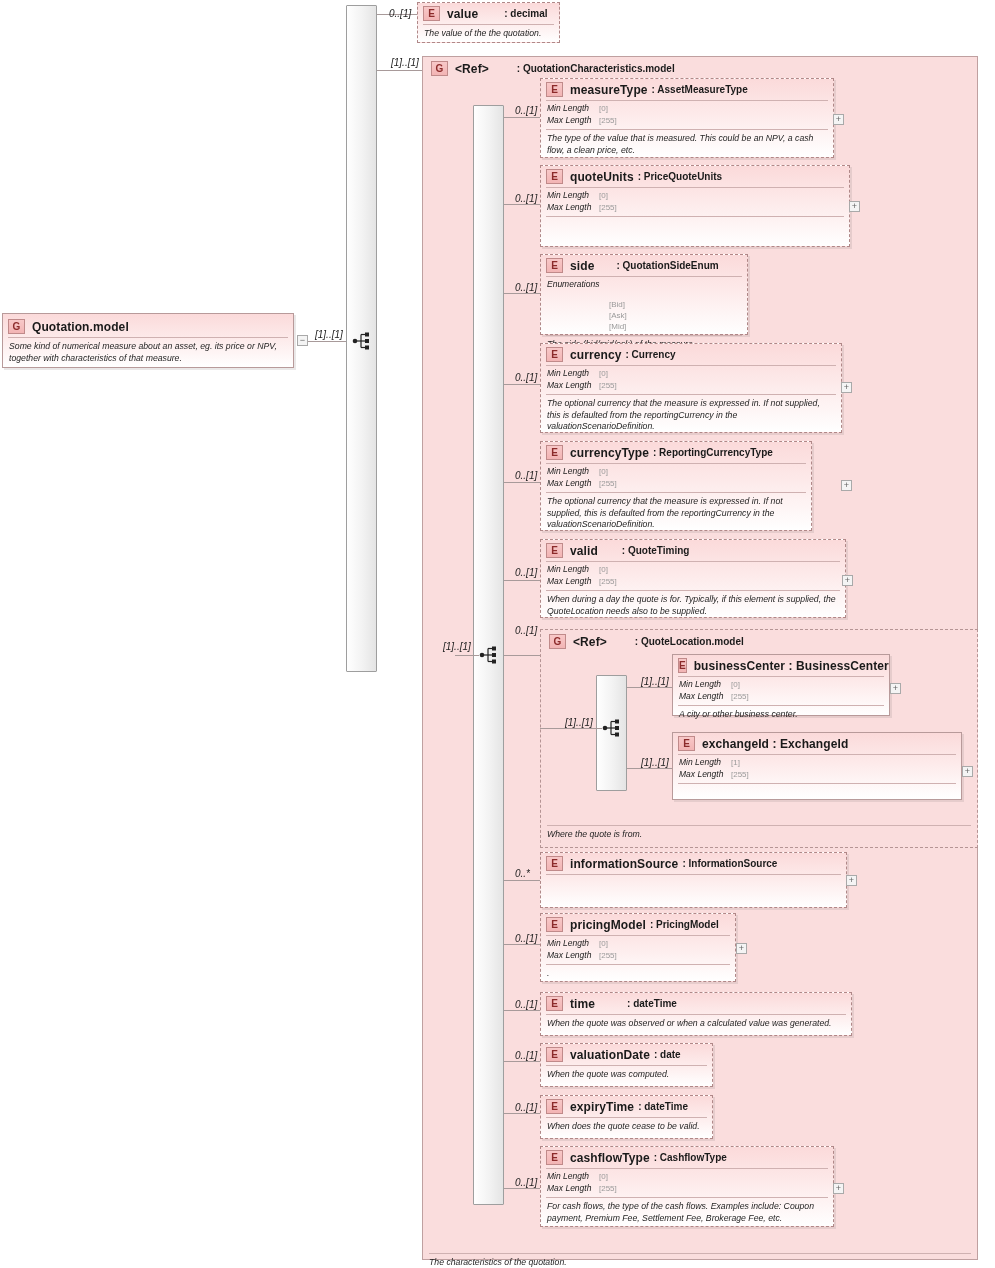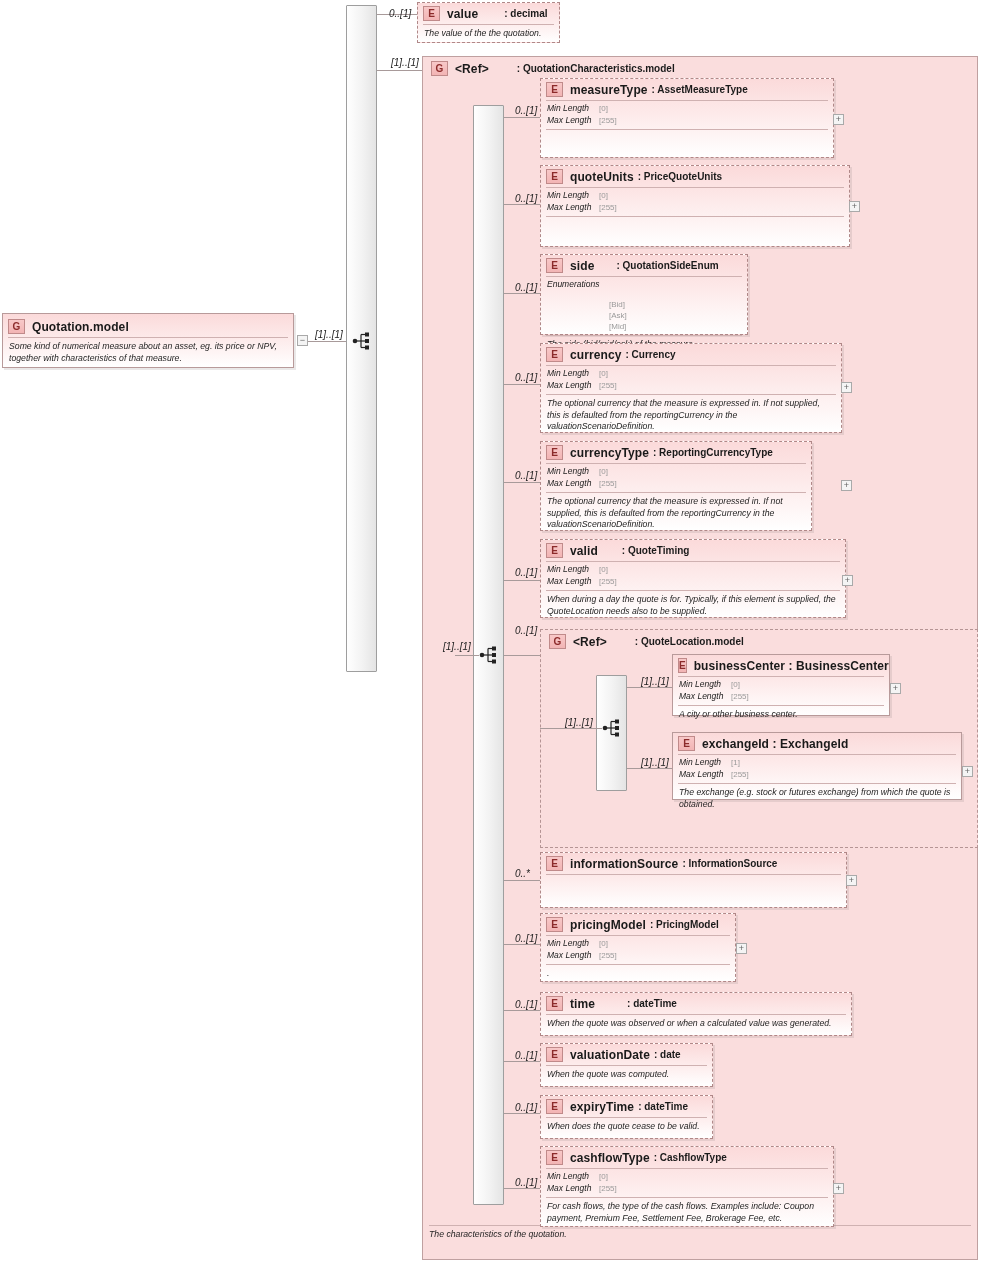--- a/index.html
+++ b/index.html
@@ -155,21 +155,21 @@
 <body>
 
 <div id="canvas">
 
   <div class="grp" style="left:422px;top:56px;width:556px;height:1204px;">
     <div class="grp-head">
       <span class="badge">G</span>
       <span class="nm">&lt;Ref&gt;</span>
       <span class="ty" style="margin-left:28px;">: QuotationCharacteristics.model</span>
     </div>
-    <div class="grp-foot" style="top:1168px;">The characteristics of the quotation.</div>
+    <div class="grp-foot" style="top:1196px;">The characteristics of the quotation.</div>
   </div>
 
   <div class="node solid shadow" style="left:2px;top:313px;width:292px;height:55px;">
     <div class="node-head" style="padding-top:5px;">
       <span class="badge">G</span>
       <span class="nm">Quotation.model</span>
     </div>
     <div class="sep"></div>
     <div class="doc">Some kind of numerical measure about an asset, eg. its price or NPV, together with characteristics of that measure.</div>
   </div>
@@ -229,20 +229,21 @@
       <span class="badge">E</span>
       <span class="nm">measureType</span>
       <span class="ty">: AssetMeasureType</span>
     </div>
     <div class="sep"></div>
     <div class="facets">
       <span class="fl">Min Length</span><span class="fv">[0]</span><br>
       <span class="fl">Max Length</span><span class="fv">[255]</span>
     </div>
     <div class="sep"></div>
+    <div class="doc">The type of the value that is measured. This could be an NPV, a cash flow, a clean price, etc.</div>
   </div>
   <div class="plus" style="left:833px;top:114px;">+</div>
 
   <div class="ln h" style="left:504px;top:204px;width:36px;"></div>
   <div class="card" style="left:515px;top:193px;">0..[1]</div>
   <div class="node optional shadow" style="left:540px;top:165px;width:310px;height:82px;">
     <div class="node-head">
       <span class="badge">E</span>
       <span class="nm">quoteUnits</span>
       <span class="ty">: PriceQuoteUnits</span>
@@ -328,20 +329,21 @@
 
   <div class="ln h" style="left:504px;top:655px;width:36px;"></div>
   <div class="card" style="left:515px;top:625px;">0..[1]</div>
 
   <div class="grp dashed shadow" style="left:540px;top:629px;width:438px;height:219px;">
     <div class="grp-head">
       <span class="badge">G</span>
       <span class="nm">&lt;Ref&gt;</span>
       <span class="ty" style="margin-left:28px;">: QuoteLocation.model</span>
     </div>
+    <div class="grp-foot" style="top:195px;">Where the quote is from.</div>
   </div>
 
   <div class="seqbar" style="left:596px;top:675px;width:31px;height:116px;"></div>
   <svg class="seqicon" style="left:602px;top:717px;" width="22" height="22" viewBox="0 0 22 22">
     <circle cx="3" cy="11" r="2.3" fill="#222"></circle>
     <line x1="5" y1="11" x2="9" y2="11" stroke="#222" stroke-width="1.2"></line>
     <line x1="9" y1="4.5" x2="9" y2="17.5" stroke="#222" stroke-width="1.2"></line>
     <line x1="9" y1="4.5" x2="13" y2="4.5" stroke="#222" stroke-width="1.2"></line>
     <line x1="9" y1="11" x2="13" y2="11" stroke="#222" stroke-width="1.2"></line>
     <line x1="9" y1="17.5" x2="13" y2="17.5" stroke="#222" stroke-width="1.2"></line>
@@ -375,21 +377,20 @@
     <div class="node-head">
       <span class="badge">E</span>
       <span class="nm">exchangeId : ExchangeId</span>
     </div>
     <div class="sep"></div>
     <div class="facets">
       <span class="fl">Min Length</span><span class="fv">[1]</span><br>
       <span class="fl">Max Length</span><span class="fv">[255]</span>
     </div>
     <div class="sep"></div>
-    <div class="doc">The exchange (e.g. stock or futures exchange) from which the quote is obtained.</div>
   </div>
   <div class="plus" style="left:962px;top:766px;">+</div>
 
   <div class="ln h" style="left:504px;top:880px;width:36px;"></div>
   <div class="card" style="left:515px;top:868px;">0..*</div>
   <div class="node optional shadow" style="left:540px;top:852px;width:307px;height:56px;">
     <div class="node-head">
       <span class="badge">E</span>
       <span class="nm">informationSource</span>
       <span class="ty">: InformationSource</span>

